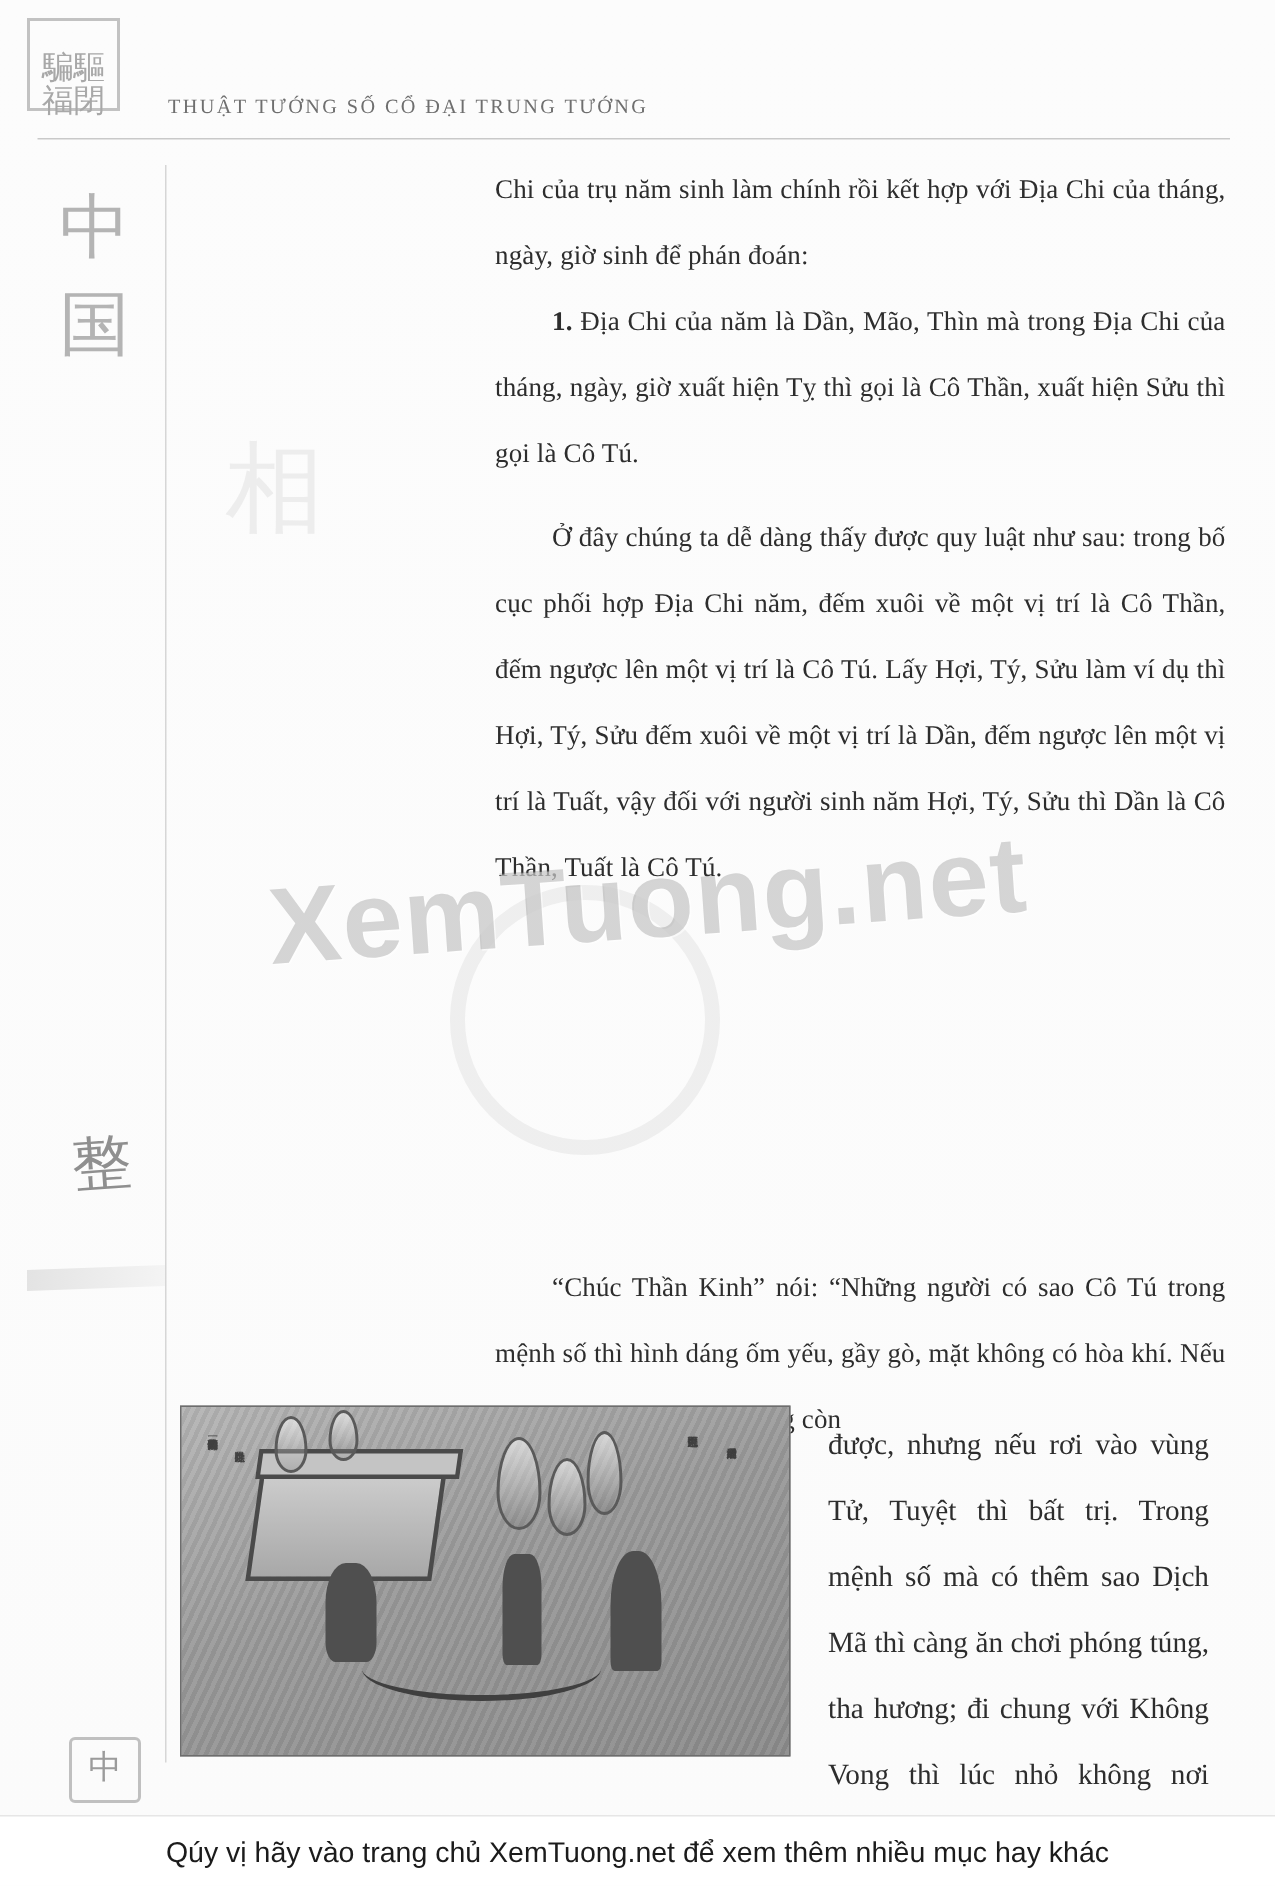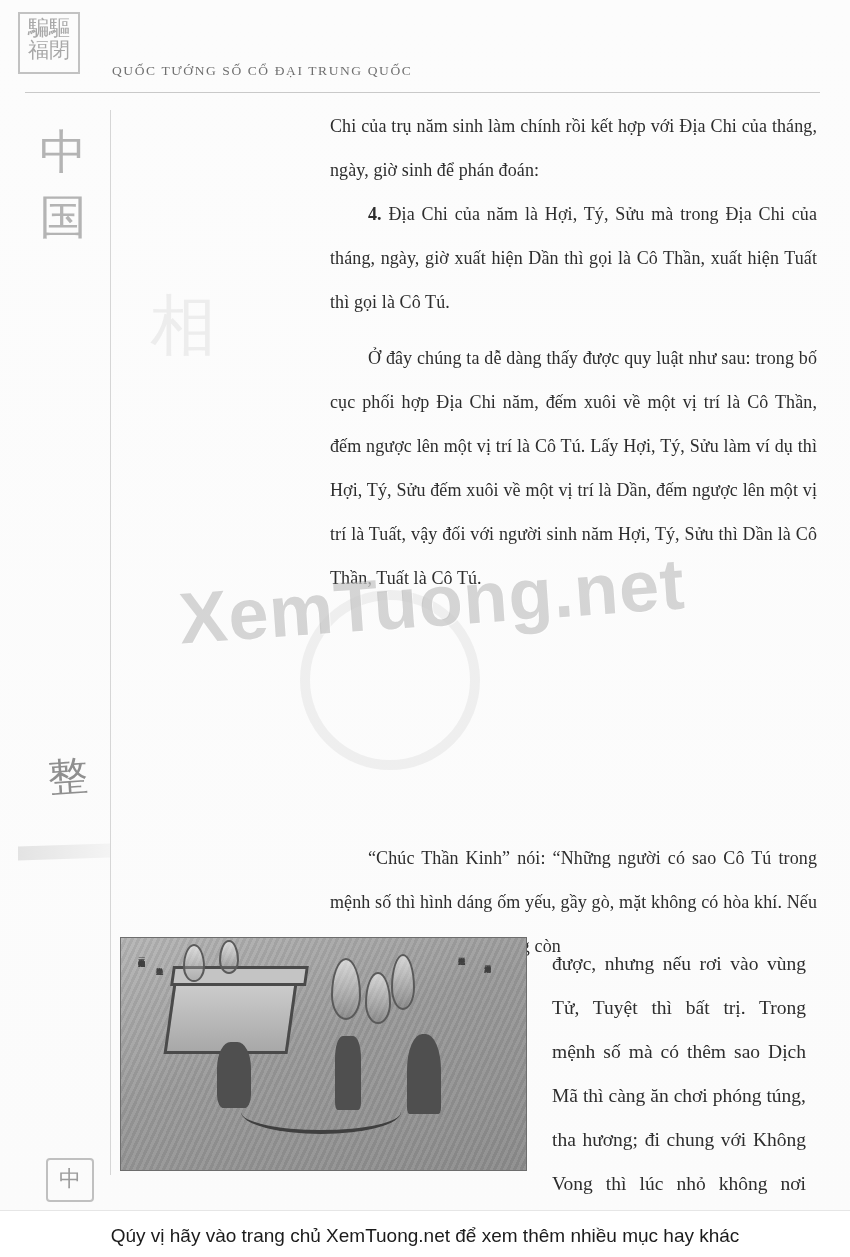--- a/index.html
+++ b/index.html
@@ -26,21 +26,21 @@
     top: 12px;
     width: 62px;
     height: 62px;
     border: 2px solid #b9b9b9;
     color: #9a9a9a;
     font-family: Liberation Serif, serif;
     font-size: 21px;
     line-height: 1.05;
     letter-spacing: 0px;
     text-align: center;
-    padding-top: 3px;
+    padding-top: 20px;
     box-sizing: border-box;
     opacity: .85;
   }
   .corner-seal span { display: block; }
 
   .header-title {
     position: absolute;
     left: 112px;
     top: 63px;
     font-family: "Liberation Serif", serif;
@@ -302,44 +302,44 @@
 </style>
 </head>
 <body>
 
 <div id="page">
 
   <div class="corner-seal">
     <span>騙驅</span>
     <span>福閉</span>
   </div>
-  <div class="header-title">QUỐC TƯỚNG SỐ CỔ ĐẠI TRUNG QUỐC</div>
+  <div class="header-title">THUẬT TƯỚNG SỐ CỔ ĐẠI TRUNG TƯỚNG</div>
   <div class="header-rule"></div>
 
   <div class="side-rule"></div>
   <div class="side-vertical">
     <span>中</span>
     <span>国</span>
   </div>
   <div class="side-ghost">相</div>
   <div class="side-stamp">整</div>
   <div class="side-stamp-bar"></div>
   <div class="bottom-seal">中</div>
   <div class="page-number">122</div>
 
   <div class="body-col">
     <p class="para">Chi của trụ năm sinh làm chính rồi kết hợp với Địa Chi của tháng, ngày, giờ sinh để phán đoán:</p>
 
-
-
-
     <p class="para indent">
-      <span class="num">4.</span>
-      <span>Địa Chi của năm là Hợi, Tý, Sửu mà trong Địa Chi của tháng, ngày, giờ xuất hiện Dần thì gọi là Cô Thần, xuất hiện Tuất thì gọi là Cô Tú.</span>
+      <span class="num">1.</span>
+      <span>Địa Chi của năm là Dần, Mão, Thìn mà trong Địa Chi của tháng, ngày, giờ xuất hiện Tỵ thì gọi là Cô Thần, xuất hiện Sửu thì gọi là Cô Tú.</span>
     </p>
+
+
+
 
     <p class="para indent gap">Ở đây chúng ta dễ dàng thấy được quy luật như sau: trong bố cục phối hợp Địa Chi năm, đếm xuôi về một vị trí là Cô Thần, đếm ngược lên một vị trí là Cô Tú. Lấy Hợi, Tý, Sửu làm ví dụ thì Hợi, Tý, Sửu đếm xuôi về một vị trí là Dần, đếm ngược lên một vị trí là Tuất, vậy đối với người sinh năm Hợi, Tý, Sửu thì Dần là Cô Thần, Tuất là Cô Tú.</p>
   </div>
 
   <div class="body-col-lower">
     <p class="para indent">“Chúc Thần Kinh” nói: “Những người có sao Cô Tú trong mệnh số thì hình dáng ốm yếu, gầy gò, mặt không có hòa khí. Nếu sinh vào vùng Sinh, Vượng còn</p>
   </div>
 
   <div class="illustration">
     <div class="ill-bg"></div>

